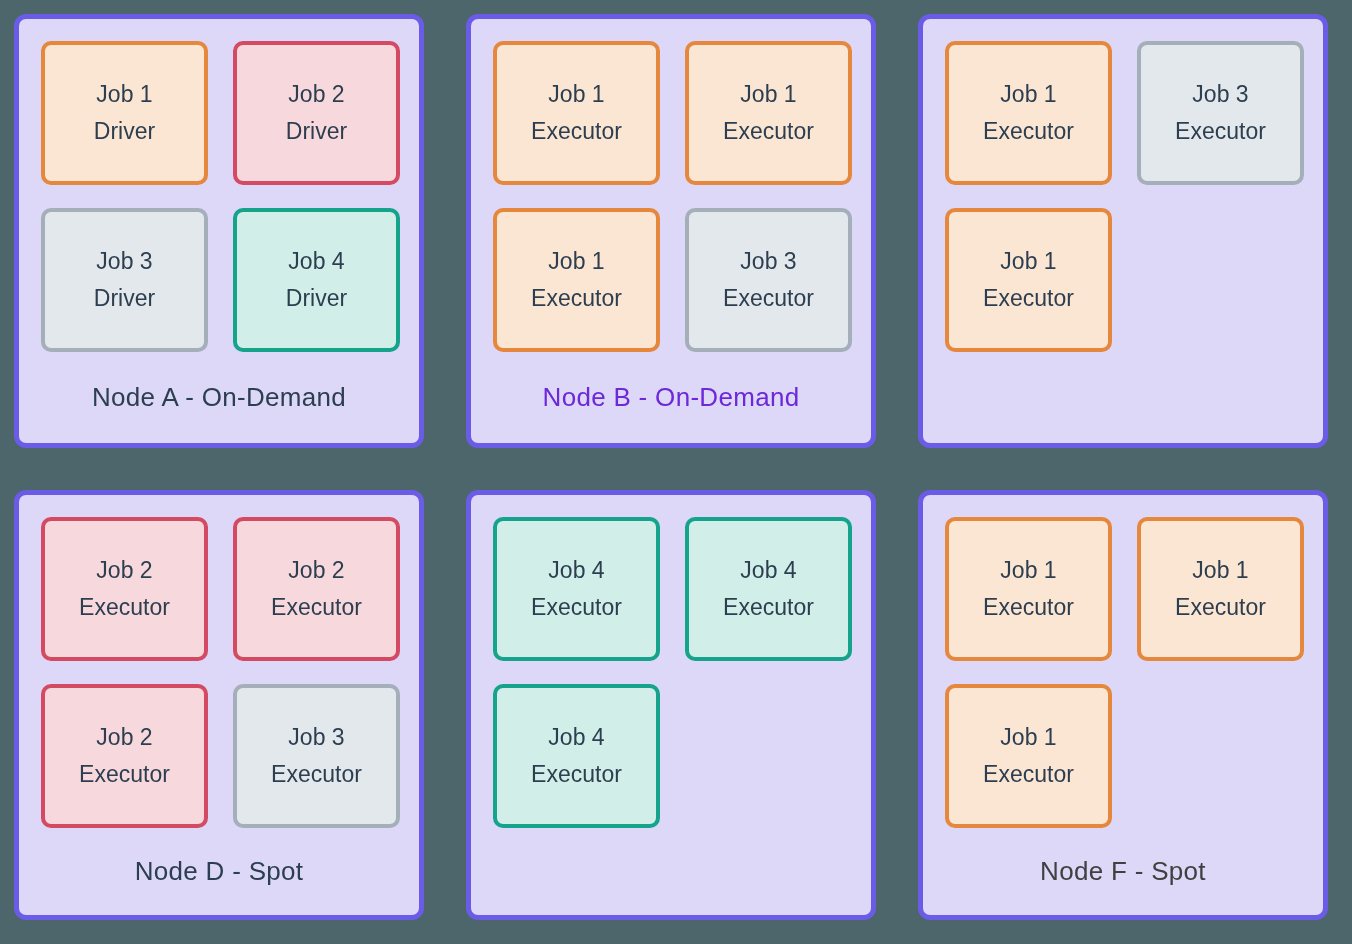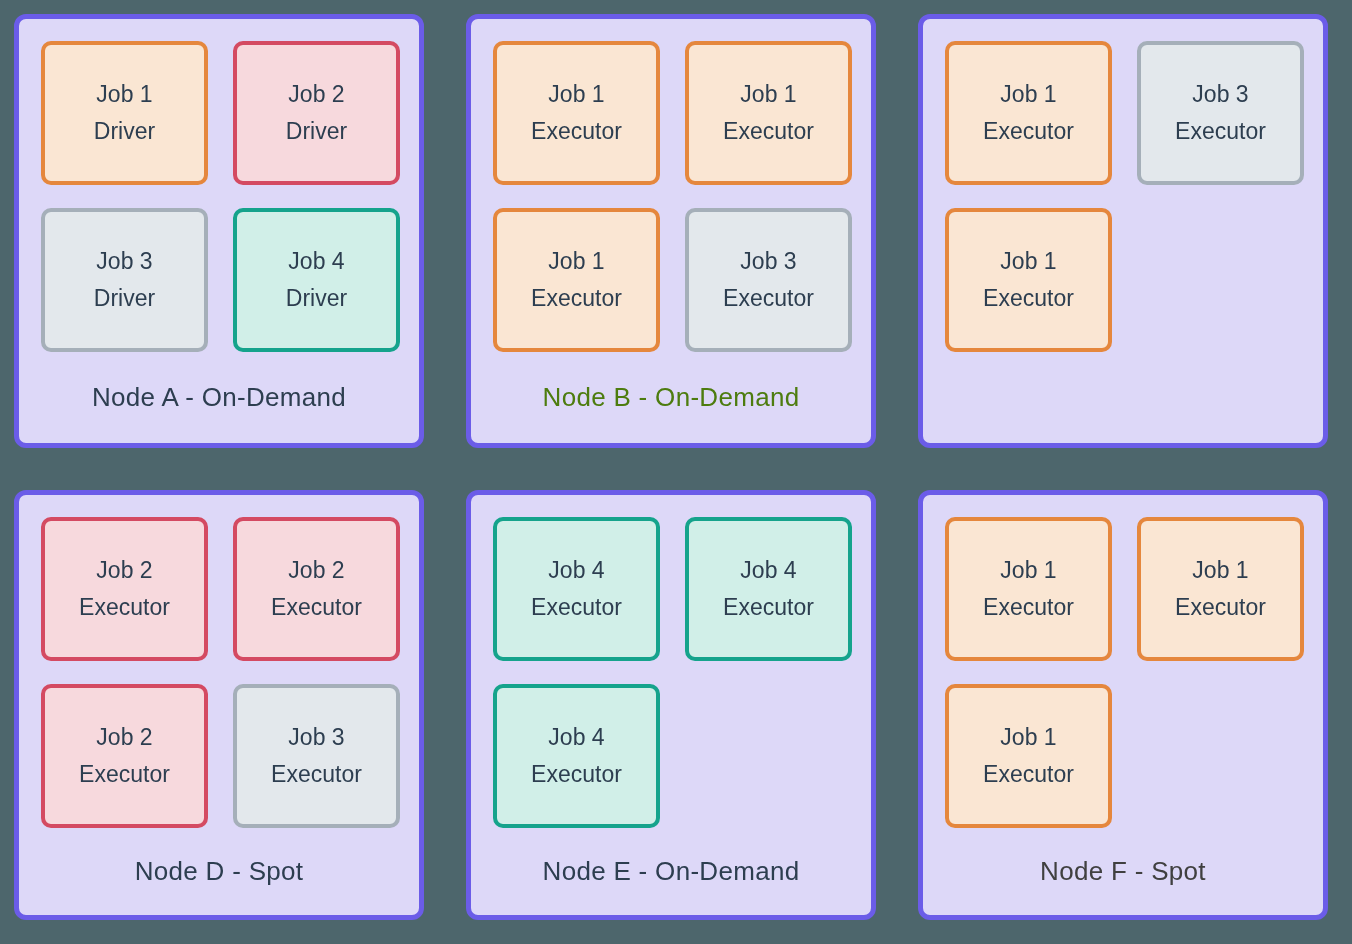--- a/index.html
+++ b/index.html
@@ -91,21 +91,21 @@
         </div>
         <div class="job" style="border-color: rgb(229, 135, 61); background: rgb(250, 230, 211); color: rgb(45, 62, 80);">
           <span>Job 1</span>
           <span>Executor</span>
         </div>
         <div class="job" style="border-color: rgb(165, 175, 185); background: rgb(227, 232, 236); color: rgb(45, 62, 80);">
           <span>Job 3</span>
           <span>Executor</span>
         </div>
       </div>
-      <div class="node-label" style="color: #4d7c0f;">Node B - On-Demand</div>
+      <div class="node-label" style="color: #6d28d9;">Node B - On-Demand</div>
     </div>
     <div class="node" style="border-color: rgb(107, 92, 232); background: rgb(221, 216, 248);">
       <div class="jobs">
         <div class="job" style="border-color: rgb(229, 135, 61); background: rgb(250, 230, 211); color: rgb(45, 62, 80);">
           <span>Job 1</span>
           <span>Executor</span>
         </div>
         <div class="job" style="border-color: rgb(165, 175, 185); background: rgb(227, 232, 236); color: rgb(45, 62, 80);">
           <span>Job 3</span>
           <span>Executor</span>
@@ -145,21 +145,20 @@
         </div>
         <div class="job" style="border-color: rgb(21, 163, 140); background: rgb(209, 239, 232); color: rgb(45, 62, 80);">
           <span>Job 4</span>
           <span>Executor</span>
         </div>
         <div class="job" style="border-color: rgb(21, 163, 140); background: rgb(209, 239, 232); color: rgb(45, 62, 80);">
           <span>Job 4</span>
           <span>Executor</span>
         </div>
       </div>
-      <div class="node-label" style="color: rgb(45, 62, 80);">Node E - On-Demand</div>
     </div>
     <div class="node" style="border-color: rgb(107, 92, 232); background: rgb(221, 216, 248);">
       <div class="jobs">
         <div class="job" style="border-color: rgb(229, 135, 61); background: rgb(250, 230, 211); color: rgb(45, 62, 80);">
           <span>Job 1</span>
           <span>Executor</span>
         </div>
         <div class="job" style="border-color: rgb(229, 135, 61); background: rgb(250, 230, 211); color: rgb(45, 62, 80);">
           <span>Job 1</span>
           <span>Executor</span>

